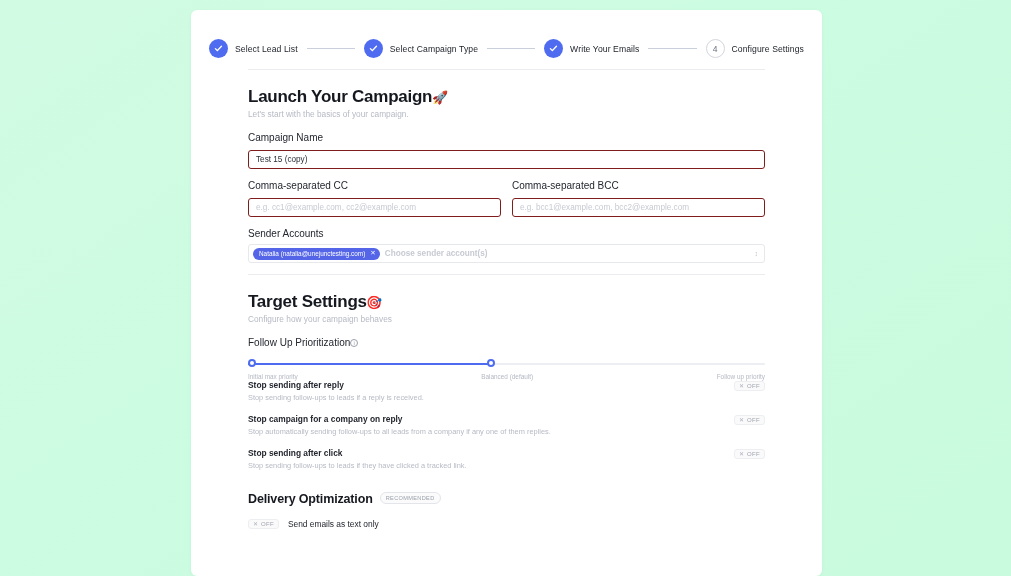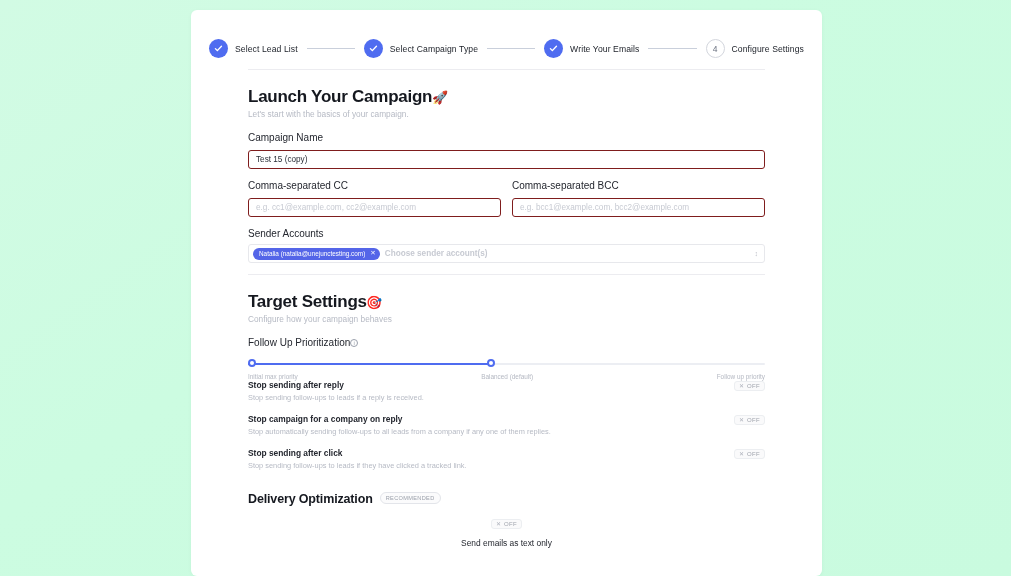--- a/index.html
+++ b/index.html
@@ -240,21 +240,20 @@
     color: #9ba0aa;
     padding: 2px 5px;
     background: #fbfbfc;
     font-weight: normal;
     position: relative; top: -1px;
   }
 
   .opt-row {
     display: flex; align-items: center; gap: 9px;
     margin-bottom: 10px;
-    flex-direction: column;
   }
   .opt-label { font-size: 8.4px; color: #24272f; }
 
   .cut-text {
     font-size: 7.4px; color: #b6bac4; margin: 0;
   }
 </style>
 </head>
 <body>
 

